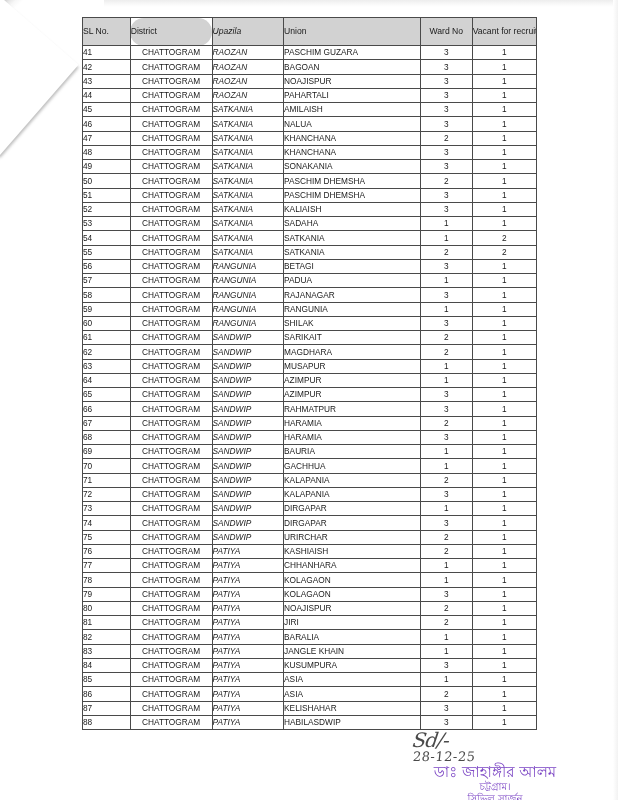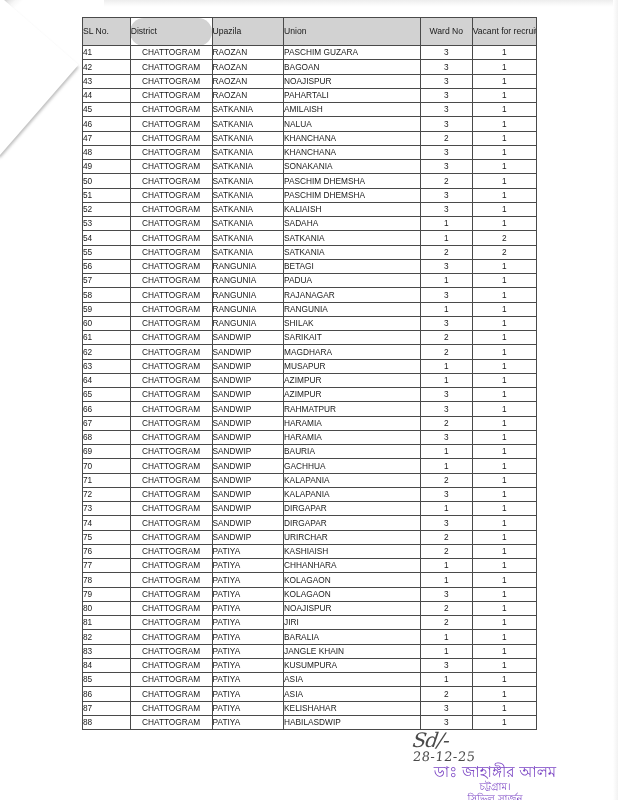--- a/index.html
+++ b/index.html
@@ -73,21 +73,21 @@
     overflow: hidden;
   }
   #vacancy-table thead th {
     background: #d2d2d2;
     height: 28px;
     font-size: 8.6px;
     vertical-align: middle;
   }
   .col-sl    { width: 46px;  text-align: left; }
   .col-dist  { width: 79px;  text-align: center; border-radius: 14px; }
-  .col-upa   { width: 69px;  text-align: left;  padding-left: 3px; }
+  .col-upa   { width: 69px;  text-align: left;  padding-left: 3px; font-style: italic; }
   .col-union { width: 132px; text-align: left;  padding-left: 3px; }
   .col-ward  { width: 50px;  text-align: center; }
   .col-vac   { width: 62px;  text-align: center; }
 
   thead .col-sl   { text-align: left; padding-left: 5px; }
   thead .col-dist { text-align: left; padding-left: 5px; }
   thead .col-upa  { text-align: left; padding-left: 5px; }
   thead .col-union{ text-align: left; padding-left: 5px; }
   thead .col-ward { text-align: center; }
   thead .col-vac  { text-align: center; line-height: 1.25; white-space: normal; }

